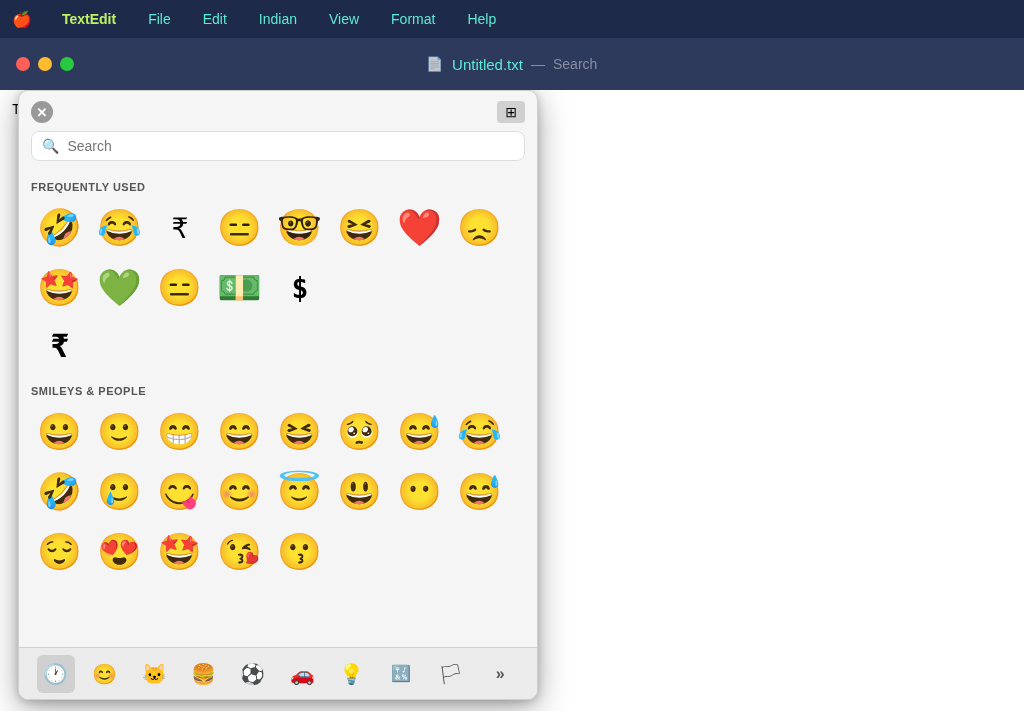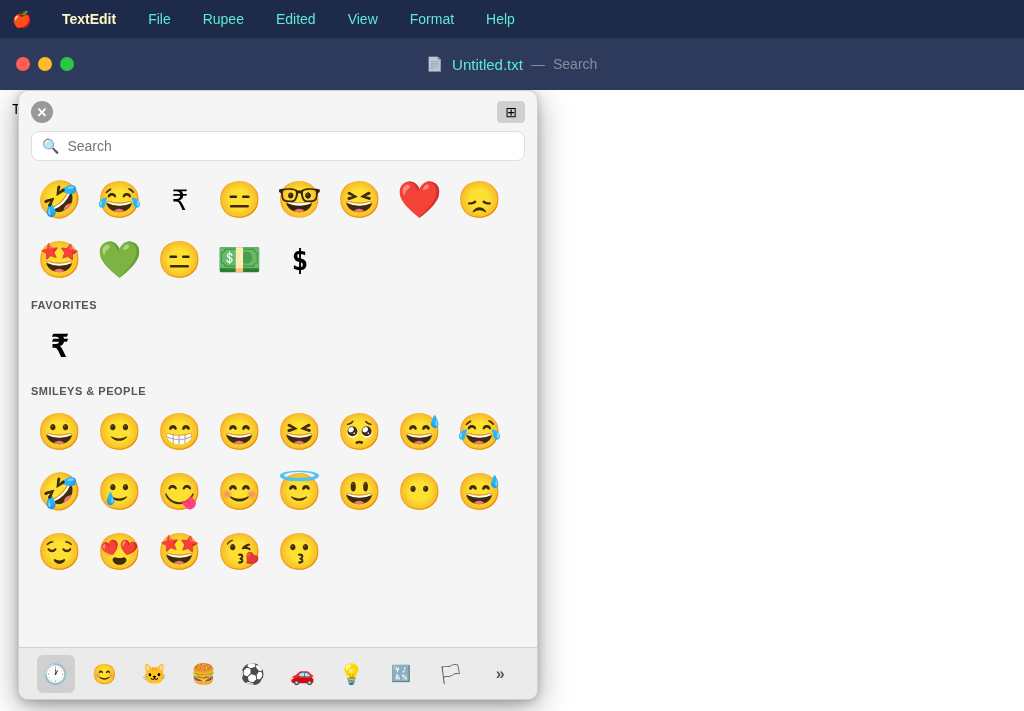--- a/index.html
+++ b/index.html
@@ -29,21 +29,21 @@
       padding: 2px 6px;
       border-radius: 4px;
     }
     .apple-logo {
       font-size: 16px;
       color: white;
       margin-right: 4px;
     }
     .app-name {
       font-weight: 600;
-      color: #fef9c3;
+      color: #bef264;
       font-size: 14px;
     }
 
     
     .title-bar {
       width: 100%;
       height: 52px;
       background: #2d3a5c;
       display: flex;
       align-items: center;
@@ -231,22 +231,22 @@
       color: #2060c0;
     }
   </style>
 </head>
 <body>
 
 <div class="menu-bar">
   <span class="apple-logo">🍎</span>
   <span class="app-name menu-bar-item">TextEdit</span>
   <span class="menu-bar-item">File</span>
-  <span class="menu-bar-item">Rupee</span>
-  <span class="menu-bar-item">Edited</span>
+  <span class="menu-bar-item">Edit</span>
+  <span class="menu-bar-item">Indian</span>
   <span class="menu-bar-item">View</span>
   <span class="menu-bar-item">Format</span>
   <span class="menu-bar-item">Help</span>
 </div>
 
 <div class="title-bar">
   <div class="window-controls">
     <button class="wc-btn wc-close"></button>
     <button class="wc-btn wc-min"></button>
     <button class="wc-btn wc-max"></button>
@@ -269,37 +269,37 @@
       <div class="panel-grid-icon">⊞</div>
     </div>
 
     <div class="search-bar">
       <span class="search-icon">🔍</span>
       <input class="search-input" type="text" placeholder="Search" style="">
     </div>
 
     <div class="emoji-content">
 
+      <div class="section-label">FREQUENTLY USED</div>
       <div class="emoji-grid">
         <div class="emoji-item">🤣</div>
         <div class="emoji-item">😂</div>
         <div class="emoji-item" style="font-size:28px; font-family: monospace;">₹</div>
         <div class="emoji-item">😑</div>
         <div class="emoji-item">🤓</div>
         <div class="emoji-item">😆</div>
         <div class="emoji-item">❤️</div>
         <div class="emoji-item">😞</div>
         <div class="emoji-item">🤩</div>
         <div class="emoji-item">💚</div>
         <div class="emoji-item">😑</div>
         <div class="emoji-item">💵</div>
         <div class="emoji-item" style="font-size:28px; font-family: monospace; font-weight:bold;">$</div>
       </div>
 
-      <div class="section-label">FAVORITES</div>
       <div class="emoji-grid">
         <div class="emoji-item" style="font-size:32px; font-family: monospace; font-weight:bold;">₹</div>
       </div>
 
       <div class="section-label">SMILEYS &amp; PEOPLE</div>
       <div class="emoji-grid">
         <div class="emoji-item">😀</div>
         <div class="emoji-item">🙂</div>
         <div class="emoji-item">😁</div>
         <div class="emoji-item">😄</div>

